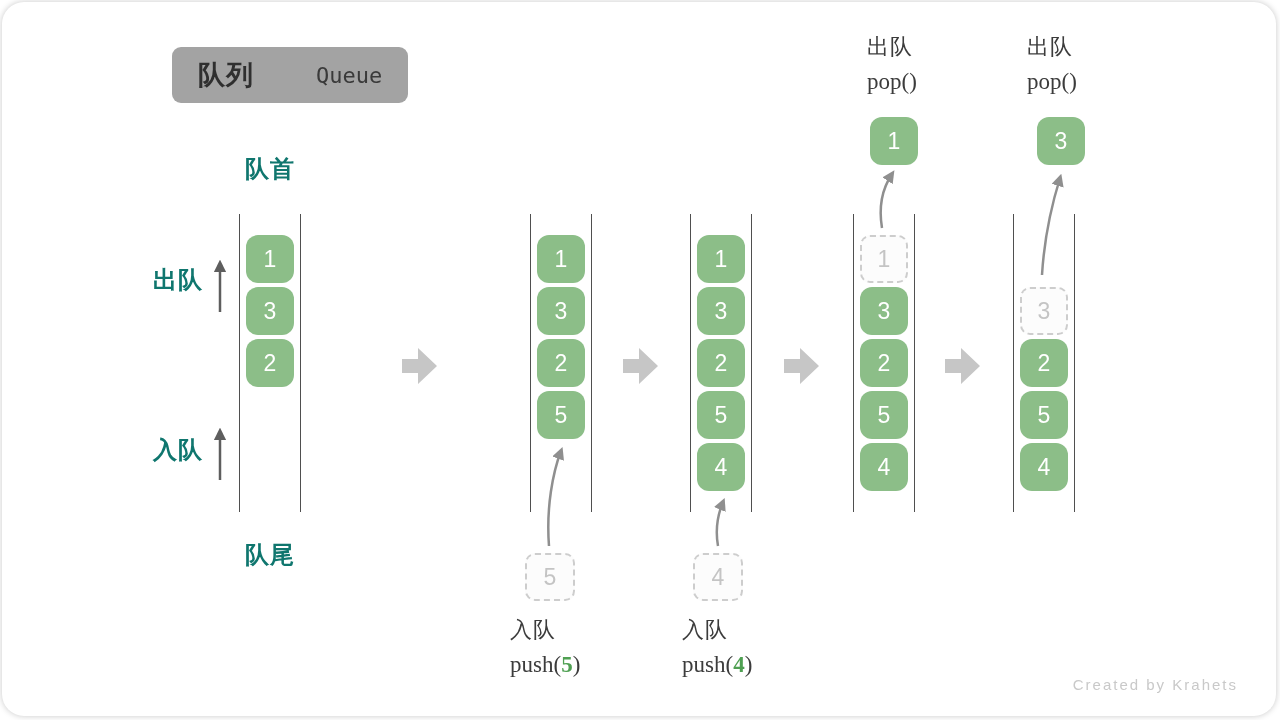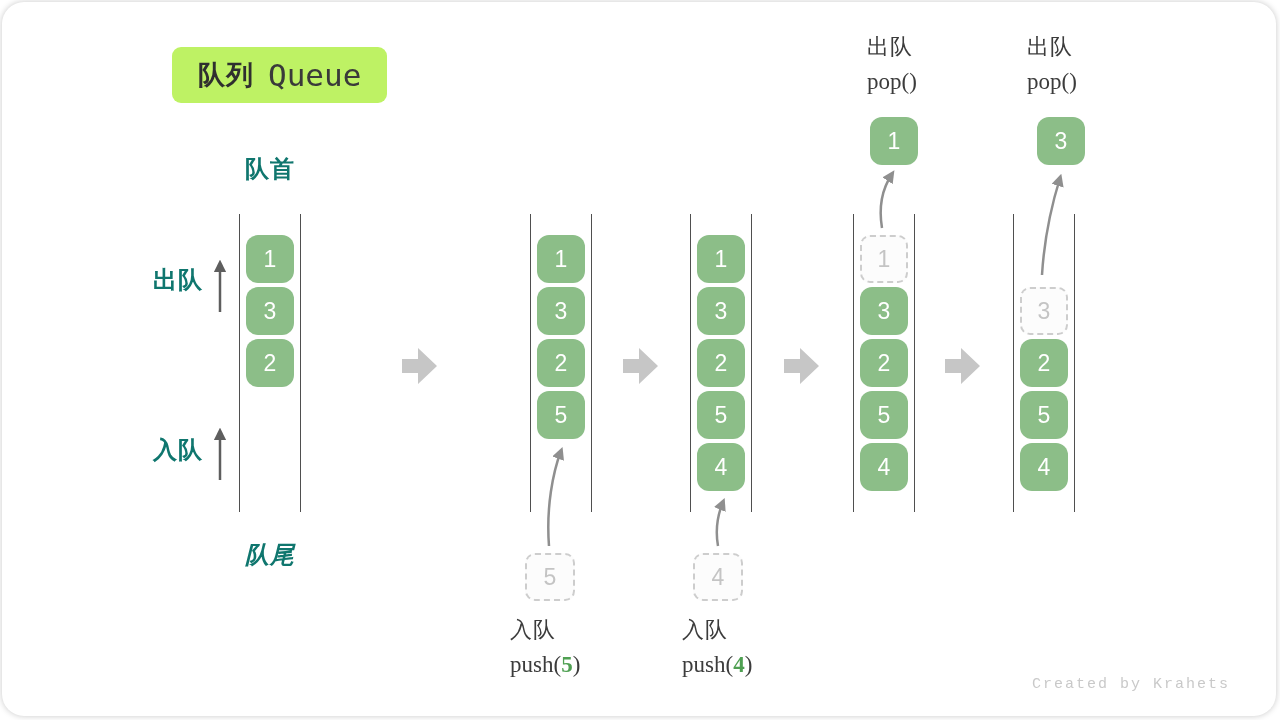--- a/index.html
+++ b/index.html
@@ -1,57 +1,57 @@
 <!DOCTYPE html>
 <html><head>
 <meta charset="utf-8">
 <style>
   html,body{margin:0;padding:0;background:#ffffff;width:1280px;height:720px;overflow:hidden;
     font-family:"Liberation Sans","DejaVu Sans",sans-serif;}
   .card{position:absolute;left:2px;top:2px;width:1274px;height:714px;background:#ffffff;
     border-radius:22px;box-shadow:0 0 6px rgba(0,0,0,.22);}
   
-  .badge{position:absolute;left:170px;top:45px;height:56px;padding:0 26px;background:#bef264;
+  .badge{position:absolute;left:170px;top:45px;height:56px;padding:0 26px;background:#a3a3a3;
     border-radius:9px;display:inline-flex;align-items:center;gap:14px;}
   .badge .zh{font-size:27px;font-weight:700;color:#2f2f2f;letter-spacing:1px;}
-  .badge .en{font-size:31px;color:#3a3a3a;font-family:"DejaVu Sans Mono","Liberation Mono",monospace;}
+  .badge .en{font-size:22px;color:#3a3a3a;font-family:"DejaVu Sans Mono","Liberation Mono",monospace;margin-left:48px;}
   
   .lbl{position:absolute;color:#0f766e;font-weight:700;font-size:24px;letter-spacing:1px;}
   .lbl.center{width:62px;text-align:center;}
   
   .channel{position:absolute;width:62px;height:298px;box-sizing:border-box;
     border-left:1.5px solid #4f4f4f;border-right:1.5px solid #4f4f4f;}
   
   .cell{position:absolute;width:48px;height:48px;border-radius:12px;display:flex;
     align-items:center;justify-content:center;font-size:23px;box-sizing:border-box;}
   .cell.filled{background:#8cbe88;color:#ffffff;font-weight:500;}
   .cell.ghost{border:2px dashed #cdcdcd;background:#fcfcfc;color:#c4c4c4;border-radius:10px;}
   
   .oplabel{position:absolute;color:#3c3c3c;}
   .oplabel .action{font-size:22px;font-weight:500;letter-spacing:1px;}
   .oplabel .code{font-size:23px;margin-top:7px;
     font-family:Liberation Serif, serif;}
   .oplabel .code .arg{color:#4fa052;font-weight:700;}
   
-  .watermark{position:absolute;right:46px;top:674px;font-size:15px;color:#c9c9c9;
-    font-family:Liberation Mono, monospace;letter-spacing:2px;}
+  .watermark{position:absolute;right:38px;top:674px;font-size:15px;color:#c9c9c9;
+    font-family:Liberation Sans, sans-serif;letter-spacing:2px;}
   #overlay{position:absolute;left:0;top:0;pointer-events:none;}
 </style>
 </head>
 <body>
 
 <div class="card">
 
   <div class="badge">
     <span class="zh">队列</span>
     <span class="en">Queue</span>
   </div>
 
   <div class="lbl center" style="left:237px;top:151px;">队首</div>
-  <div class="lbl center" style="left:237px;top:537px;font-style:italic;">队尾</div>
+  <div class="lbl center" style="left:237px;top:537px;">队尾</div>
   <div class="lbl" style="left:151px;top:262px;">出队</div>
   <div class="lbl" style="left:151px;top:432px;">入队</div>
 
   <svg id="overlay" width="1280" height="720" viewBox="0 0 1280 720">
     <defs>
       <marker id="ah-gray" viewBox="0 0 10 10" refX="6.5" refY="5" markerWidth="5" markerHeight="5" orient="auto-start-reverse">
         <path d="M0,0 L10,5 L0,10 z" fill="#8f8f8f"></path>
       </marker>
       <marker id="ah-dark" viewBox="0 0 10 10" refX="6.5" refY="5" markerWidth="5" markerHeight="5" orient="auto-start-reverse">
         <path d="M0,0 L10,5 L0,10 z" fill="#5e5e5e"></path>

